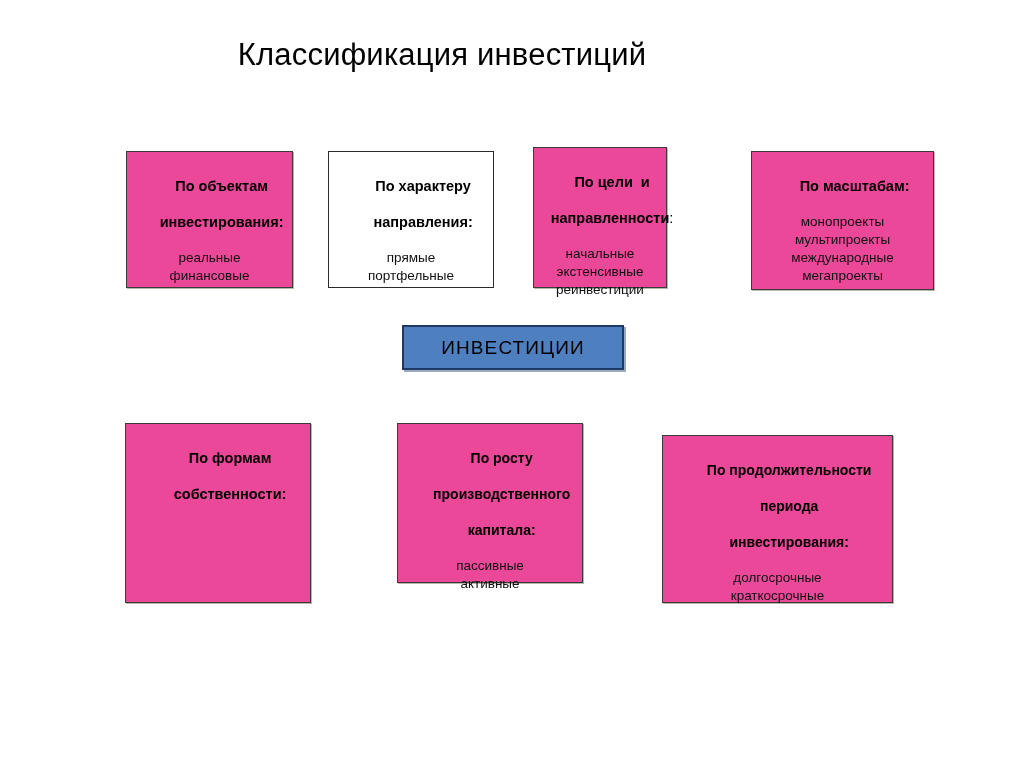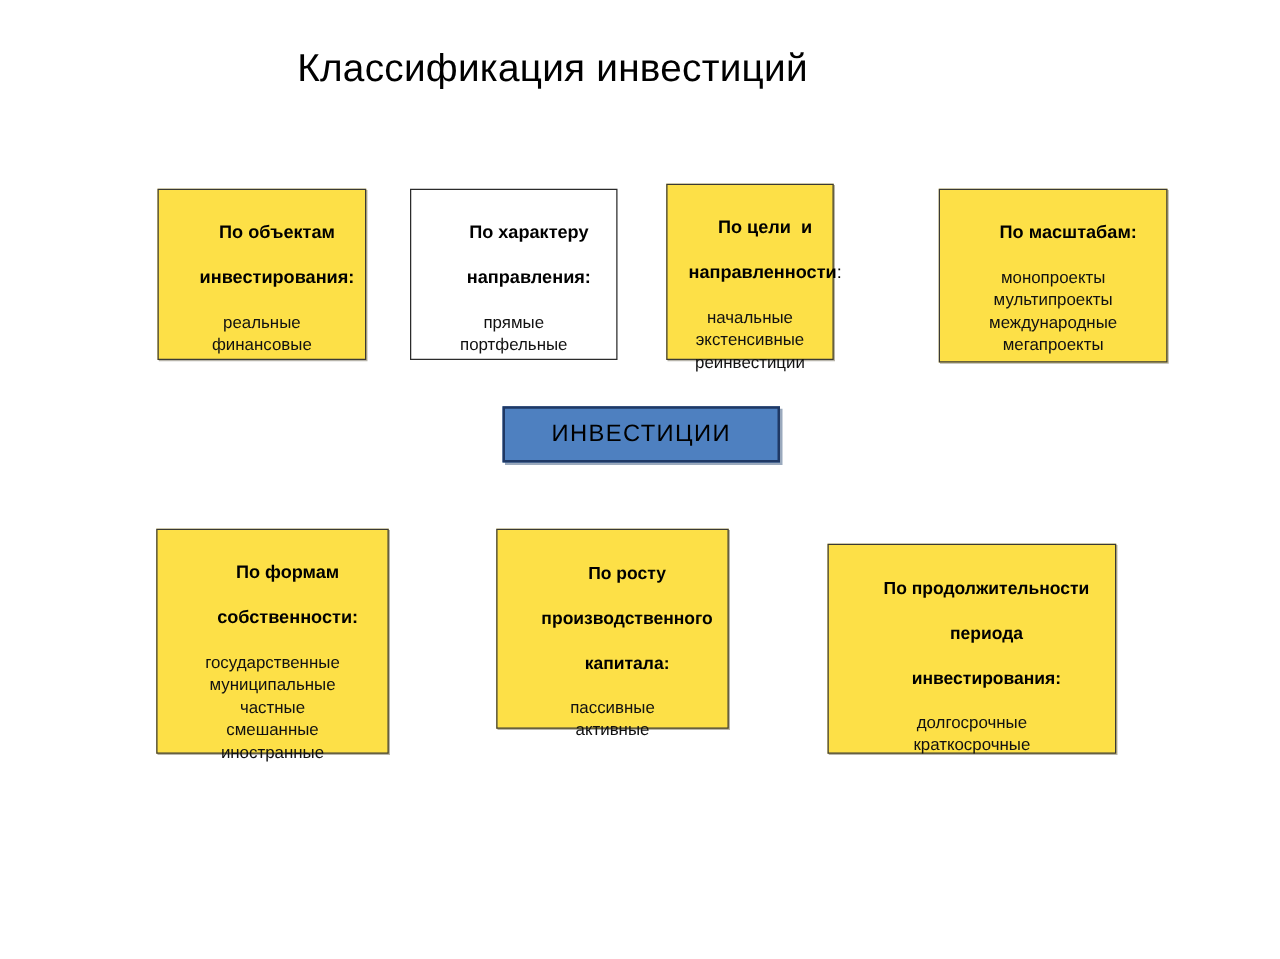--- a/index.html
+++ b/index.html
@@ -38,21 +38,21 @@
     color: #000000;
     line-height: 38px;
     white-space: nowrap;
     padding-left: 16px;
   }
 
   
   .cat-box {
     position: absolute;
     box-sizing: border-box;
-    background: #fde047;
+    background: #ec4899;
     border: 1px solid #3a3a36;
     box-shadow: 1px 1px 0 0 #b8b5ab;
     display: flex;
     flex-direction: column;
     align-items: center;
     padding: 7px 6px 8px 6px;
   }
   .cat-box.white-fill {
     background: #ffffff;
     box-shadow: none;
@@ -191,27 +191,20 @@
   <div id="node-investments">
     <span class="node-label">ИНВЕСТИЦИИ</span>
   </div>
 
   <div class="cat-box" id="box-ownership">
     <div class="cat-head">
       <span>По формам</span><br>
       <span>собственности:</span>
     </div>
     <div class="cat-gap"></div>
-    <div class="cat-items">
-      <span class="item">государственные</span>
-      <span class="item">муниципальные</span>
-      <span class="item">частные</span>
-      <span class="item">смешанные</span>
-      <span class="item">иностранные</span>
-    </div>
   </div>
 
   <div class="cat-box" id="box-growth">
     <div class="cat-head">
       <span>По росту</span><br>
       <span>производственного</span><br>
       <span>капитала:</span>
     </div>
     <div class="cat-gap"></div>
     <div class="cat-items">

